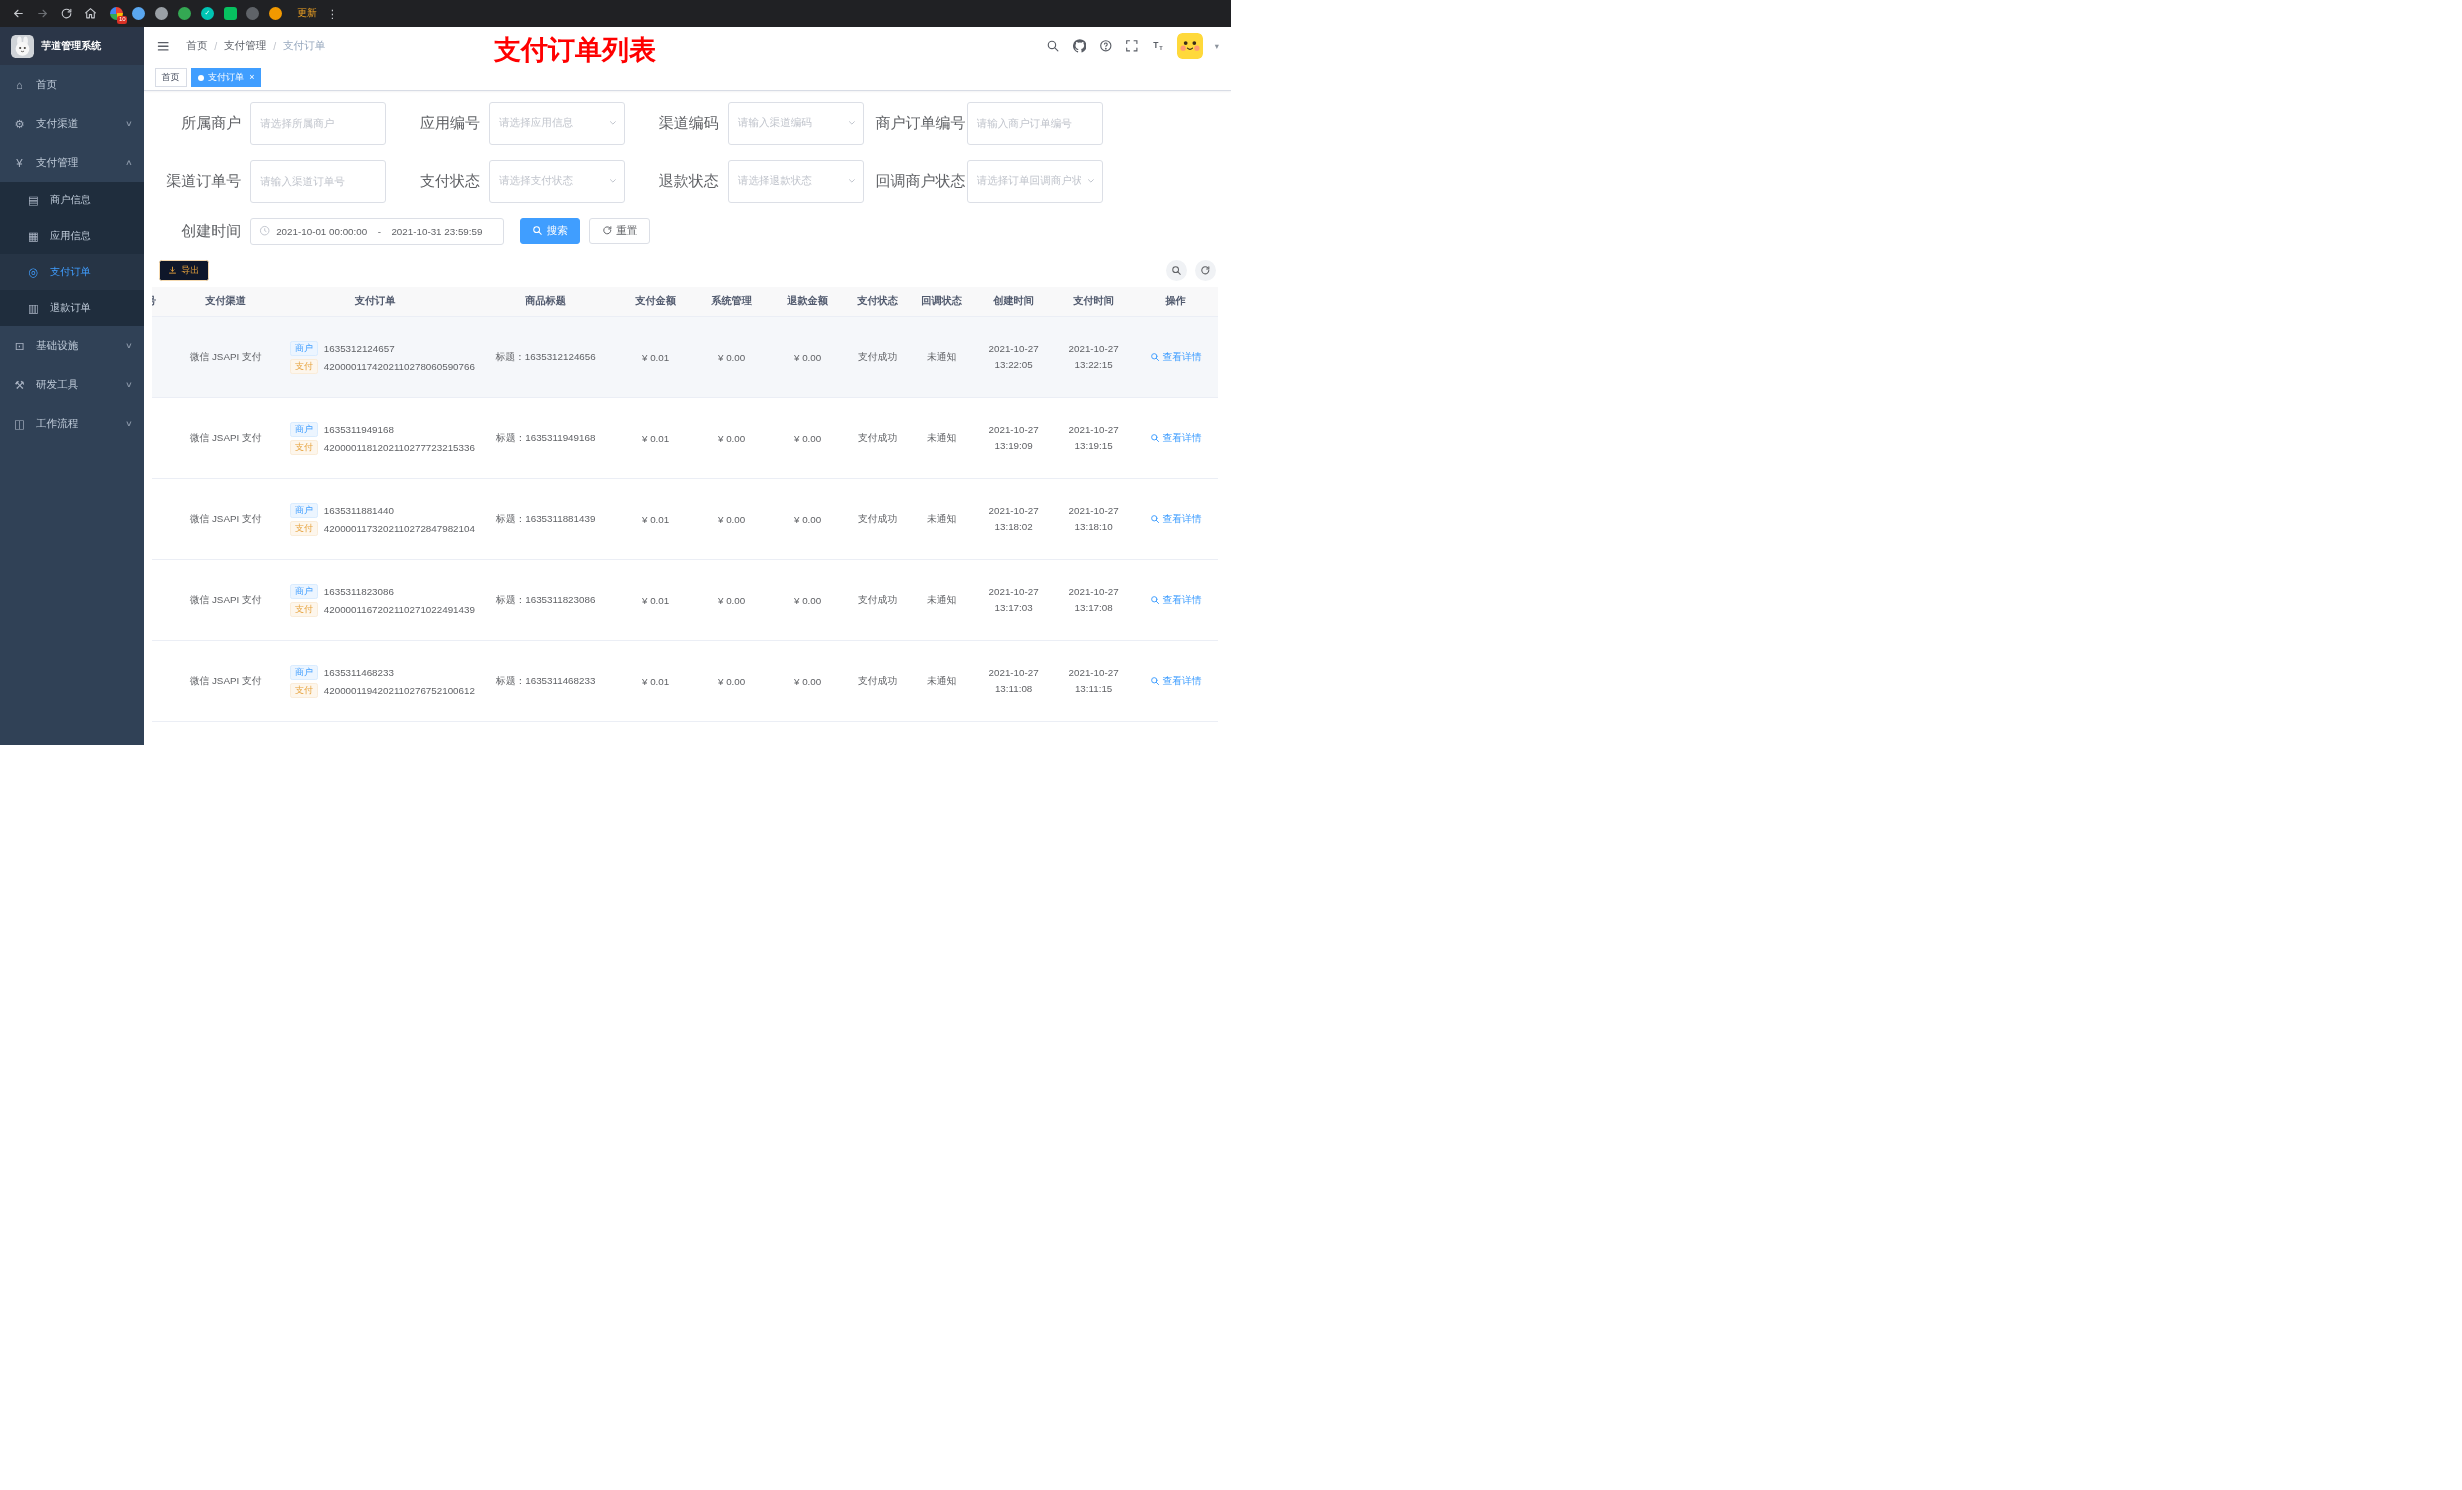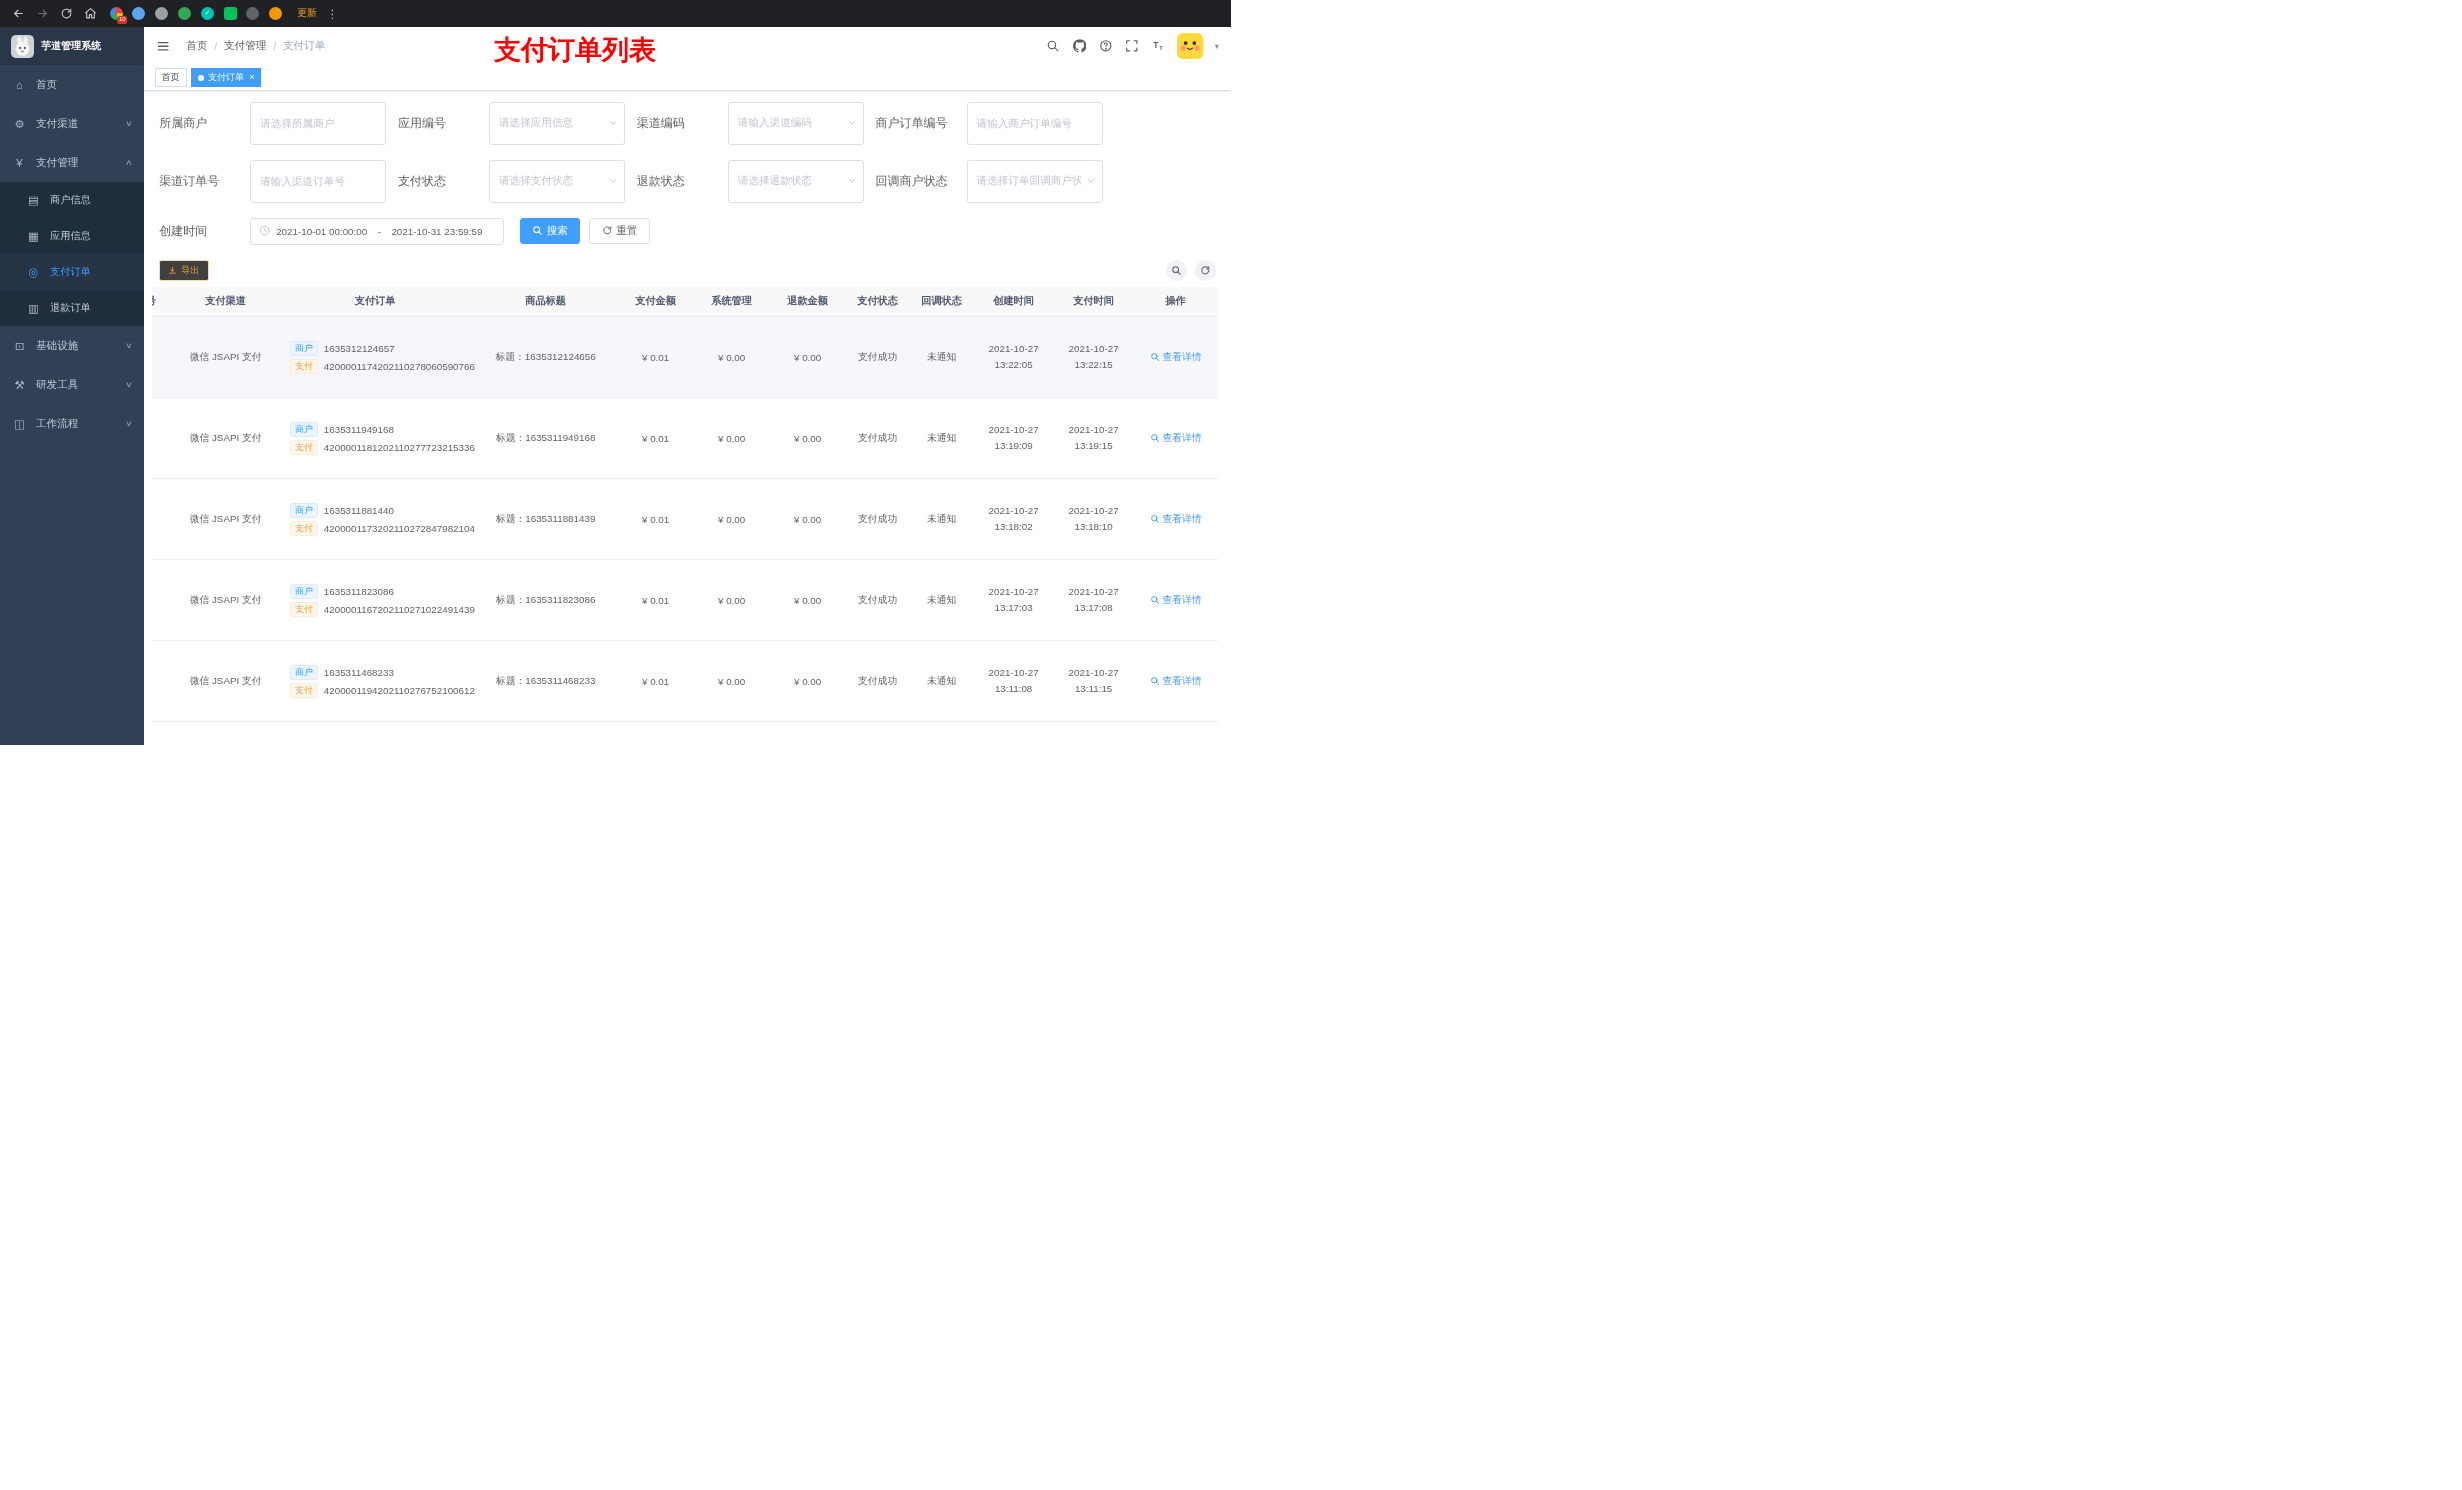--- a/index.html
+++ b/index.html
@@ -68,41 +68,41 @@
   .tag-item.active { background:#409eff; border-color:#409eff; color:#fff; }
   .tag-dot { width:6px; height:6px; border-radius:50%; background:#fff; }
   .tag-close { font-size:9px; line-height:1; margin-left:1.5px; }
 
   
   .content { flex:1; padding:10.6px 7.6px 0 7.6px; overflow:hidden; }
 
   .filter-form { padding-left:7.6px; }
   .f-row { display:flex; margin-bottom:15px; }
   .f-item { display:flex; align-items:center; width:232px; margin-right:6.8px; flex-shrink:0; }
-  .f-label { width:91px; padding-right:9px; font-size:12px; color:#606266; flex-shrink:0; white-space:nowrap; }
+  .f-label { width:91px; text-align:right; padding-right:9px; font-size:15px; color:#606266; flex-shrink:0; white-space:nowrap; }
   .f-input, .f-select { width:136px; height:43px; border:0.8px solid #dcdfe6; border-radius:3px; background:#fff; font-size:10.6px; }
   .f-input { padding:0 9px; color:#606266; outline:none; font-family:inherit; }
   .f-input::placeholder { color:#c0c4cc; }
   .f-select { position:relative; display:flex; align-items:center; padding:0 21px 0 9px; cursor:pointer; }
   .f-select .ph { color:#c0c4cc; white-space:nowrap; overflow:hidden; }
   .f-select .chev { position:absolute; right:6px; color:#c0c4cc; display:flex; }
   .f-select .chev svg { width:9.8px; height:9.8px; }
   .f-item-date { width:auto; }
   .f-date { width:254px; height:27px; border:0.8px solid #dcdfe6; border-radius:3px; display:flex; align-items:center; padding:0 7.6px; gap:6px; cursor:pointer; }
   .f-date .clock { color:#c0c4cc; display:flex; flex-shrink:0; }
   .f-date .clock svg { width:11.4px; height:11.4px; }
   .date-text { font-size:9.8px; color:#606266; white-space:nowrap; }
   .date-sep { font-size:9.8px; color:#606266; padding:0 4.5px; }
   .btn { height:26px; border-radius:3px; font-size:10.6px; display:flex; align-items:center; gap:3.8px; padding:0 11.4px; cursor:pointer; border:0.8px solid transparent; font-family:Liberation Mono, monospace; }
   .btn svg { width:10.6px; height:10.6px; }
   .btn-primary { background:#409eff; border-color:#409eff; color:#fff; margin-left:9px; }
   .btn-default { background:#fff; border-color:#dcdfe6; color:#606266; margin-left:9px; }
 
   .toolbar { display:flex; align-items:center; padding-left:7.6px; margin-top:13.6px; }
-  .btn-export { height:21px; padding:0 8.3px; background:#404040; border:0.8px solid #f5dab1; color:#e6a23c; border-radius:2.3px; font-size:9px; display:flex; align-items:center; gap:3.8px; cursor:pointer; font-family:inherit; }
+  .btn-export { height:21px; padding:0 8.3px; background:#0f172a; border:0.8px solid #f5dab1; color:#e6a23c; border-radius:2.3px; font-size:9px; display:flex; align-items:center; gap:3.8px; cursor:pointer; font-family:inherit; }
   .btn-export svg { width:9px; height:9px; }
   .mini-btns { margin-left:auto; display:flex; gap:7.6px; margin-right:7.6px; }
   .mini { width:21px; height:21px; border-radius:50%; background:#f0f2f5; display:flex; align-items:center; justify-content:center; color:#606266; cursor:pointer; border:none; }
   .mini svg { width:10.6px; height:10.6px; }
 
   
   .table-wrap { margin-top:6px; overflow:hidden; }
   table { border-collapse:collapse; table-layout:fixed; width:1099px; margin-left:-34px; }
   th { height:30px; background:#f8f8f9; color:#515a6e; font-size:10.2px; font-weight:bold; border-bottom:0.8px solid #ebeef5; padding:0 4.5px; white-space:nowrap; }
   td { height:81px; text-align:center; font-size:9.8px; color:#606266; border-bottom:0.8px solid #ebeef5; padding:0 4.5px; }

